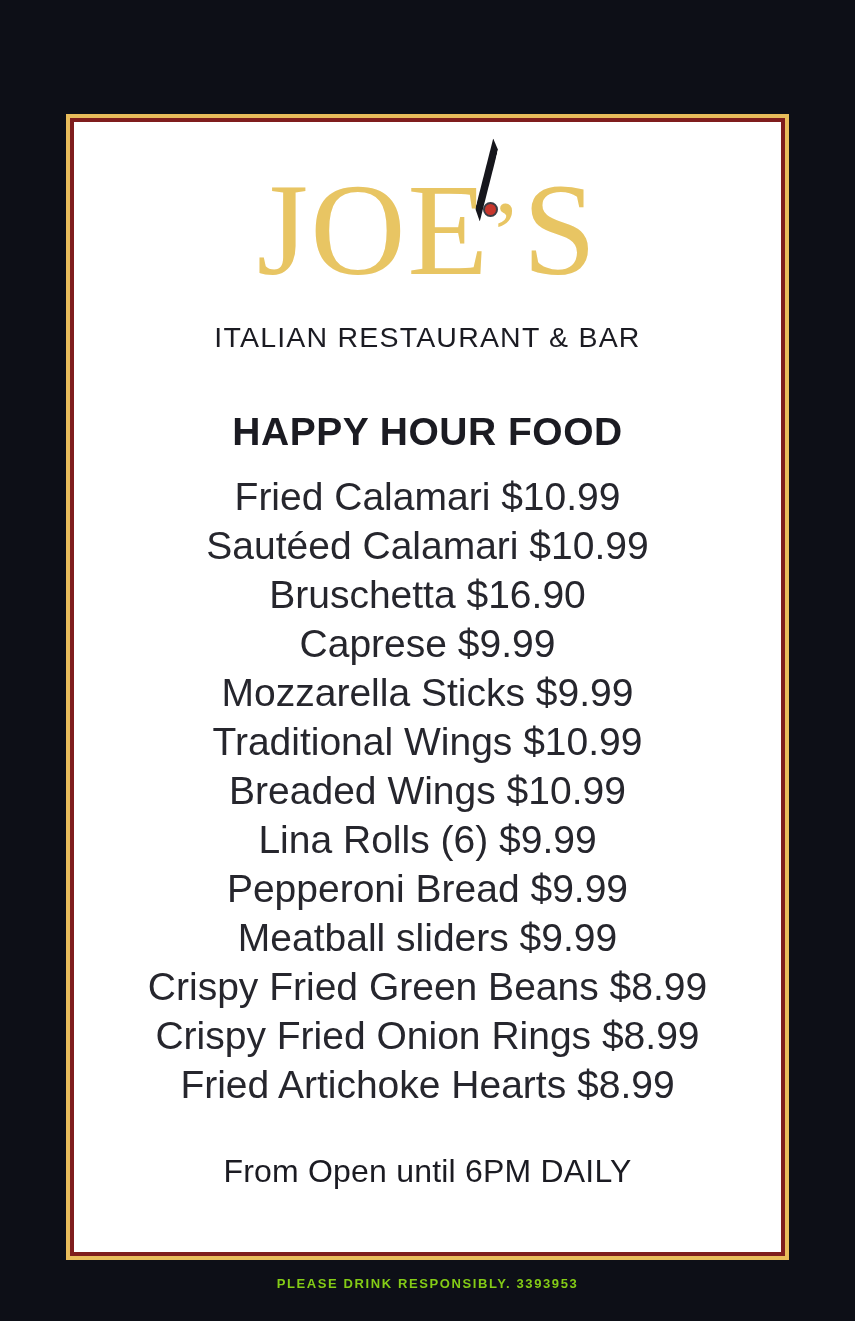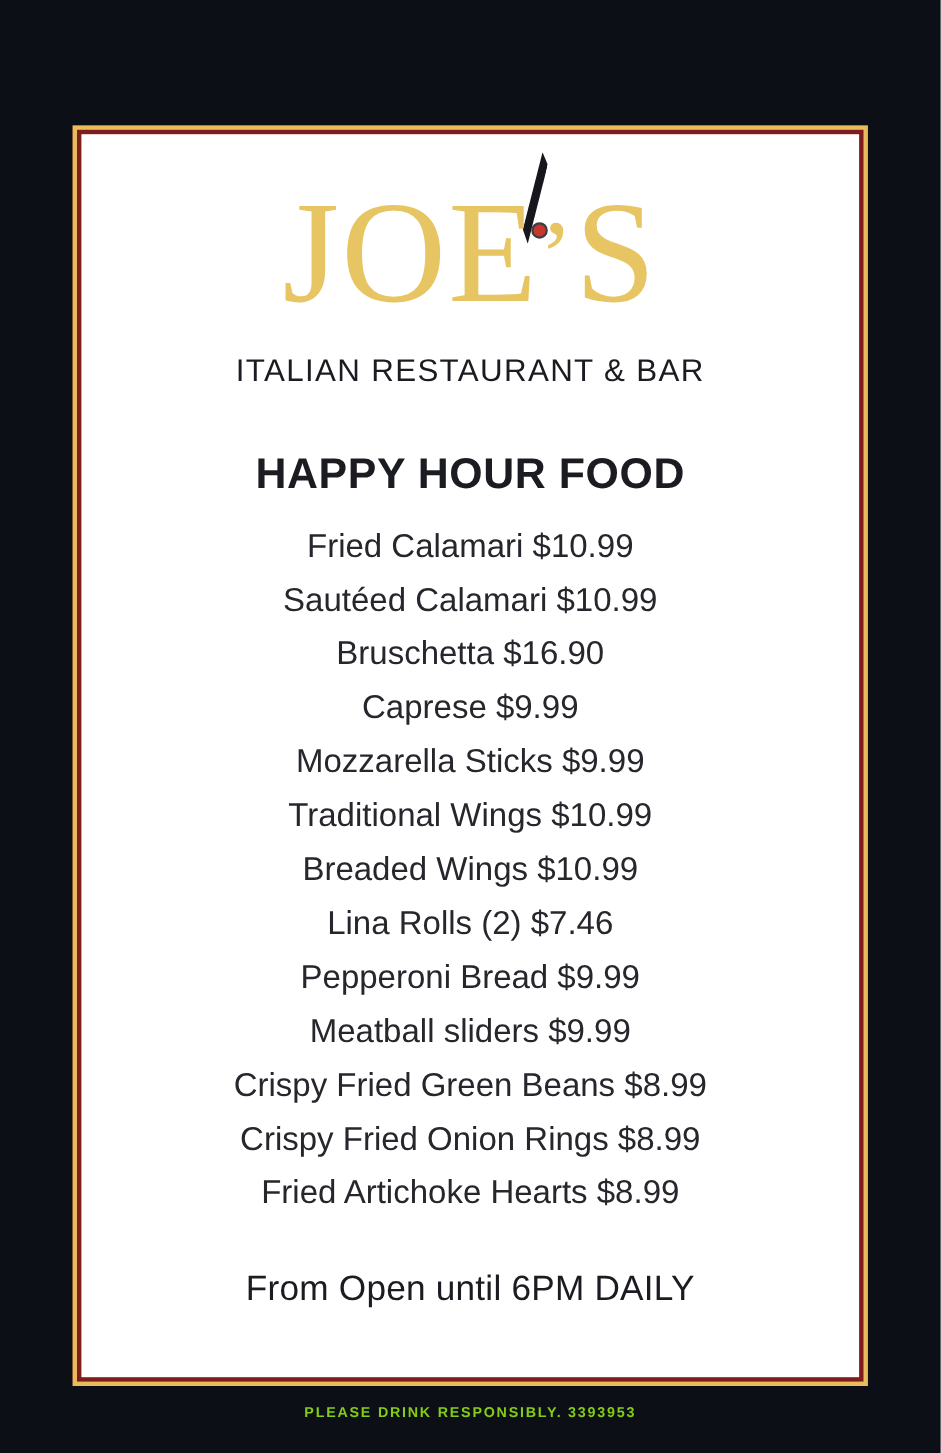--- a/index.html
+++ b/index.html
@@ -112,21 +112,21 @@
     color: #1b1b22;
     letter-spacing: 0.5px;
   }
 
   .items {
     margin-top: 18px;
     width: 100%;
     text-align: center;
   }
   .menu-item {
-    font-size: 30px;
+    font-size: 39px;
     line-height: 49px;
     color: #26262d;
     font-weight: 400;
     white-space: nowrap;
   }
 
   .footer-line {
     margin-top: 44px;
     font-size: 32px;
     font-weight: normal;
@@ -166,21 +166,21 @@
       <div class="section-title">HAPPY HOUR FOOD</div>
 
       <div class="items">
         <div class="menu-item">Fried Calamari $10.99</div>
         <div class="menu-item">Sautéed Calamari $10.99</div>
         <div class="menu-item">Bruschetta $16.90</div>
         <div class="menu-item">Caprese $9.99</div>
         <div class="menu-item">Mozzarella Sticks $9.99</div>
         <div class="menu-item">Traditional Wings $10.99</div>
         <div class="menu-item">Breaded Wings $10.99</div>
-        <div class="menu-item">Lina Rolls (2) $7.46</div>
+        <div class="menu-item">Lina Rolls (6) $9.99</div>
         <div class="menu-item">Pepperoni Bread $9.99</div>
         <div class="menu-item">Meatball sliders $9.99</div>
         <div class="menu-item">Crispy Fried Green Beans $8.99</div>
         <div class="menu-item">Crispy Fried Onion Rings $8.99</div>
         <div class="menu-item">Fried Artichoke Hearts $8.99</div>
       </div>
 
       <div class="footer-line">From Open until 6PM DAILY</div>
     </div>
   </div>

